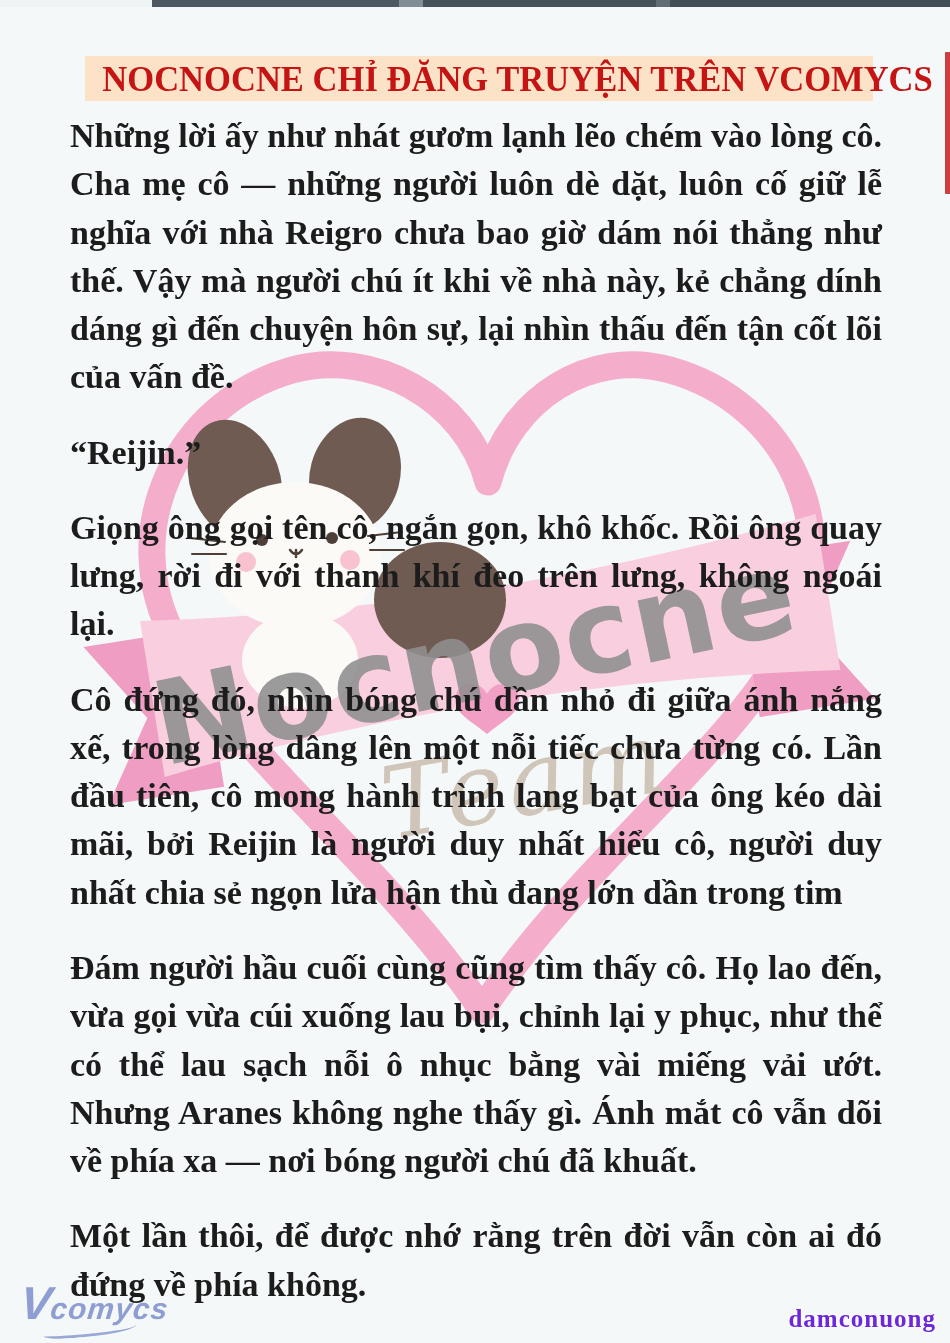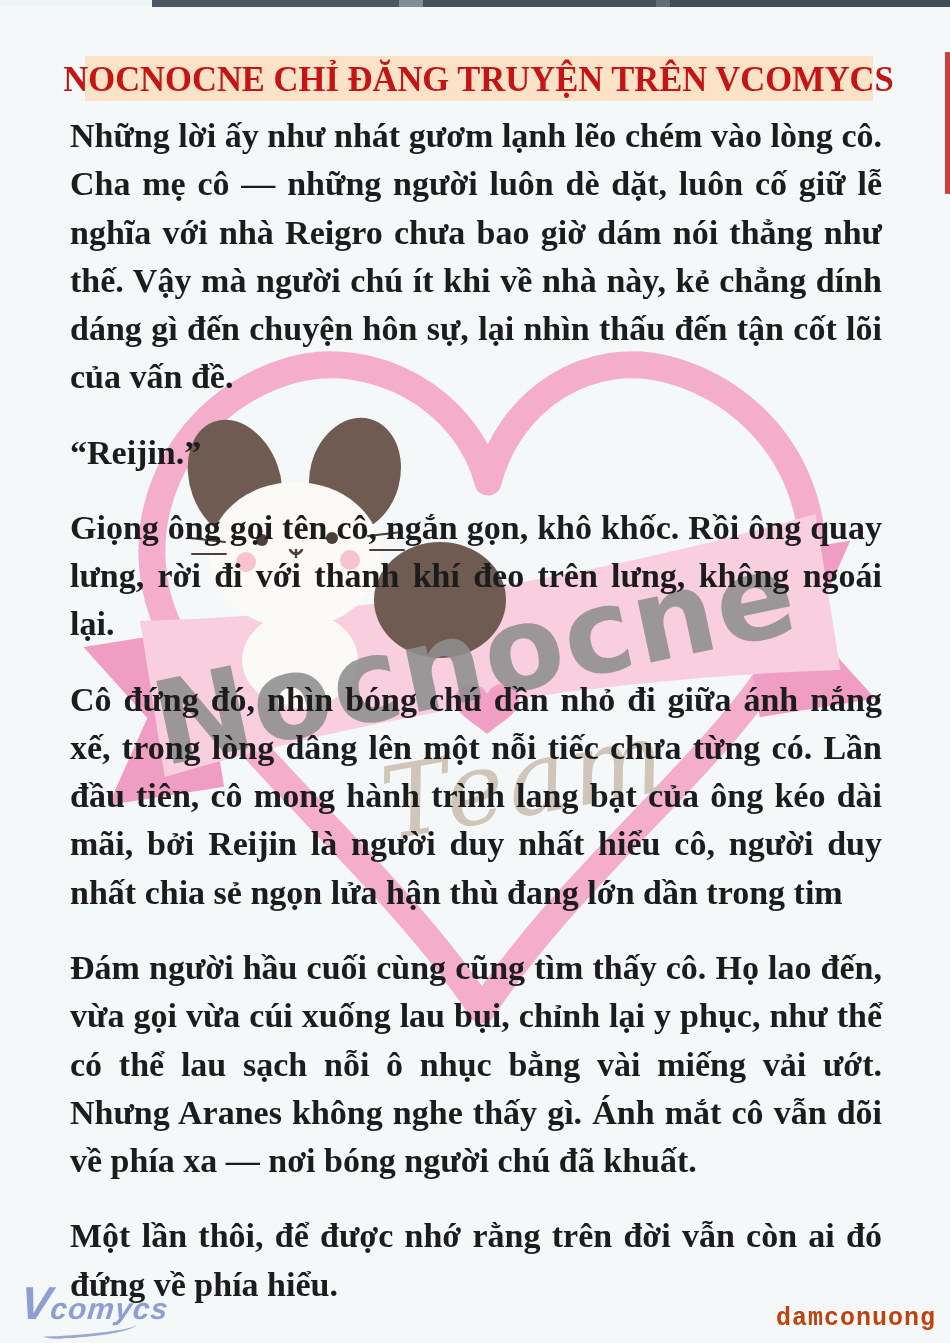--- a/index.html
+++ b/index.html
@@ -21,21 +21,21 @@
   }
   
   .edge-mark{
     position:absolute;right:0;top:52px;width:5px;height:142px;
     background:#cd3f3f;z-index:3;border-radius:1px 0 0 1px;
   }
   
   .header{
     position:absolute;left:85px;top:56px;width:788px;height:45px;
     background:#fce3c8;z-index:2;
-    display:flex;align-items:center;justify-content:center;
+    display:flex;align-items:center;
   }
   .header span{
     font-weight:700;font-size:36px;color:#c51414;
     white-space:nowrap;letter-spacing:0;
     transform:scaleX(.96);
     font-family:"Liberation Serif","DejaVu Serif",serif;
   }
   
   .content{
     position:absolute;left:70px;top:112px;width:812px;z-index:2;
@@ -62,22 +62,22 @@
   }
   .logo .logo-v{font-size:46px;}
   .logo .logo-rest{font-size:30px;letter-spacing:1px;}
   .logo .logo-swash{
     display:block;width:92px;height:10px;margin:-2px 0 0 26px;
     border-bottom:3px solid #9aa8d6;border-radius:0 0 90% 40%;
     transform:rotate(-4deg);
   }
   .credit{
     position:absolute;right:14px;bottom:10px;z-index:2;
-    font-family:Liberation Mono, monospace;font-weight:700;font-size:25px;
-    color:#c2410c;letter-spacing:1px;
+    font-family:Liberation Serif, serif;font-weight:700;font-size:25px;
+    color:#6d28d9;letter-spacing:1px;
     text-shadow:0 0 6px #ffffff,0 0 2px #ffffff;
   }
 </style>
 </head>
 <body>
 
 <div class="page">
 
   <div class="top-strip"></div>
   <div class="edge-mark"></div>
@@ -116,21 +116,21 @@
   <div class="header">
     <span>NOCNOCNE CHỈ ĐĂNG TRUYỆN TRÊN VCOMYCS</span>
   </div>
 
   <div class="content">
     <p>Những lời ấy như nhát gươm lạnh lẽo chém vào lòng cô. Cha mẹ cô — những người luôn dè dặt, luôn cố giữ lễ nghĩa với nhà Reigro chưa bao giờ dám nói thẳng như thế. Vậy mà người chú ít khi về nhà này, kẻ chẳng dính dáng gì đến chuyện hôn sự, lại nhìn thấu đến tận cốt lõi của vấn đề.</p>
     <p>“Reijin.”</p>
     <p>Giọng ông gọi tên cô, ngắn gọn, khô khốc. Rồi ông quay lưng, rời đi với thanh khí đeo trên lưng, không ngoái lại.</p>
     <p>Cô đứng đó, nhìn bóng chú dần nhỏ đi giữa ánh nắng xế, trong lòng dâng lên một nỗi tiếc chưa từng có. Lần đầu tiên, cô mong hành trình lang bạt của ông kéo dài mãi, bởi Reijin là người duy nhất hiểu cô, người duy nhất chia sẻ ngọn lửa hận thù đang lớn dần trong tim</p>
     <p>Đám người hầu cuối cùng cũng tìm thấy cô. Họ lao đến, vừa gọi vừa cúi xuống lau bụi, chỉnh lại y phục, như thể có thể lau sạch nỗi ô nhục bằng vài miếng vải ướt. Nhưng Aranes không nghe thấy gì. Ánh mắt cô vẫn dõi về phía xa — nơi bóng người chú đã khuất.</p>
-    <p>Một lần thôi,  để được nhớ rằng trên đời vẫn còn ai đó đứng về phía hiểu.</p>
+    <p>Một lần thôi,  để được nhớ rằng trên đời vẫn còn ai đó đứng về phía không.</p>
     <p class="divider">***************</p>
   </div>
 
   <div class="logo">
     <span class="logo-v">V</span><span class="logo-rest">comycs</span>
     <span class="logo-swash"></span>
   </div>
   <div class="credit">damconuong</div>
 
 </div>

